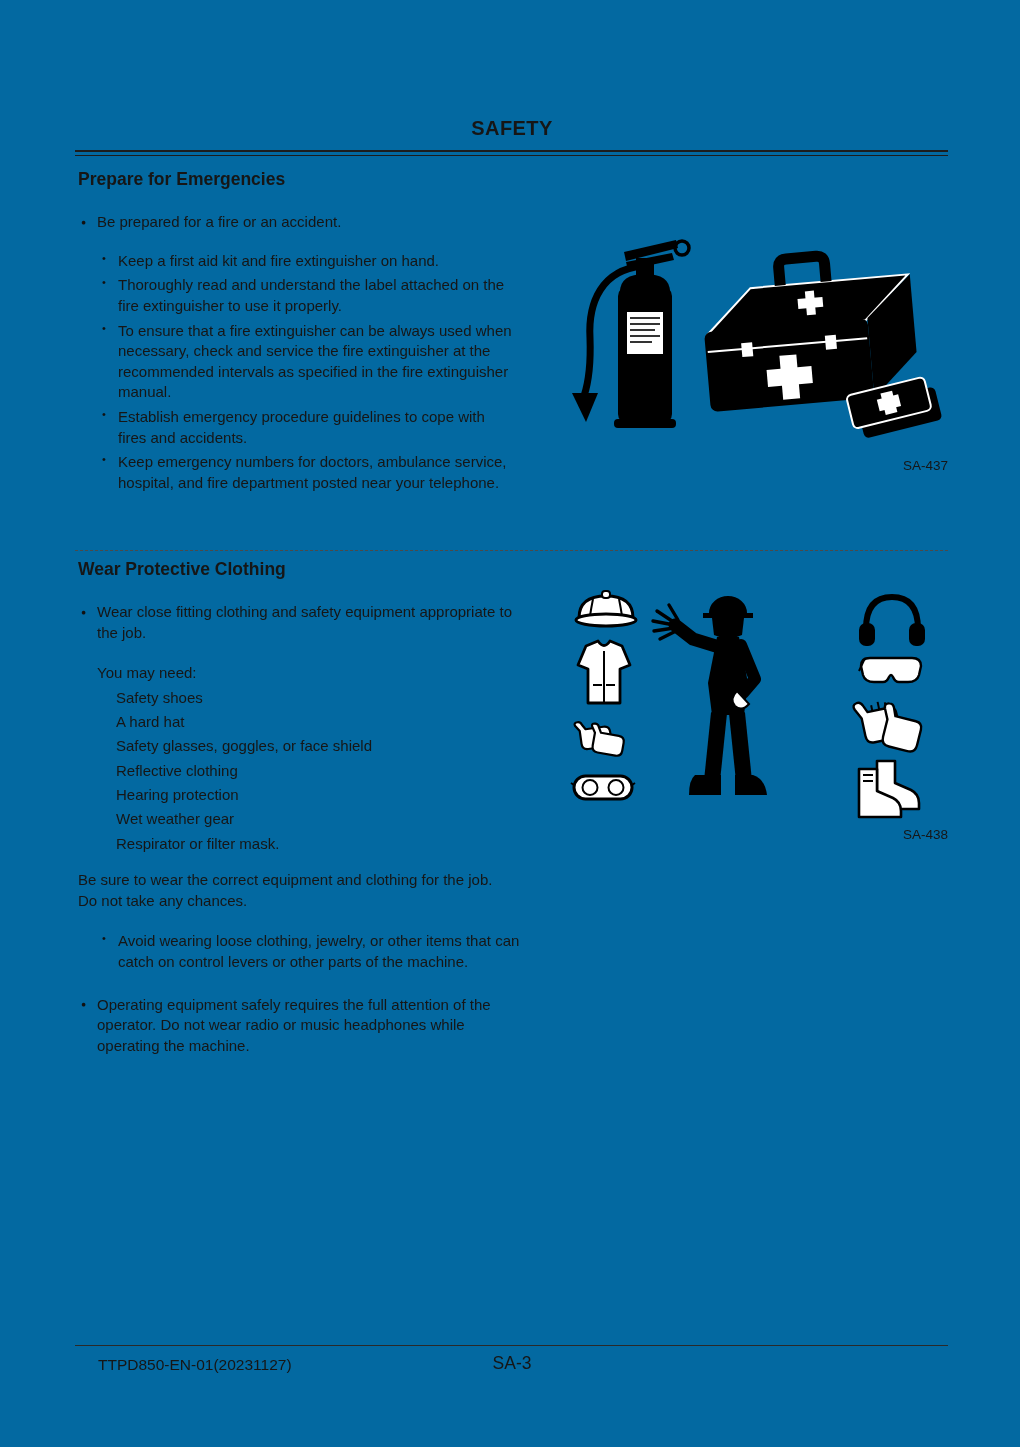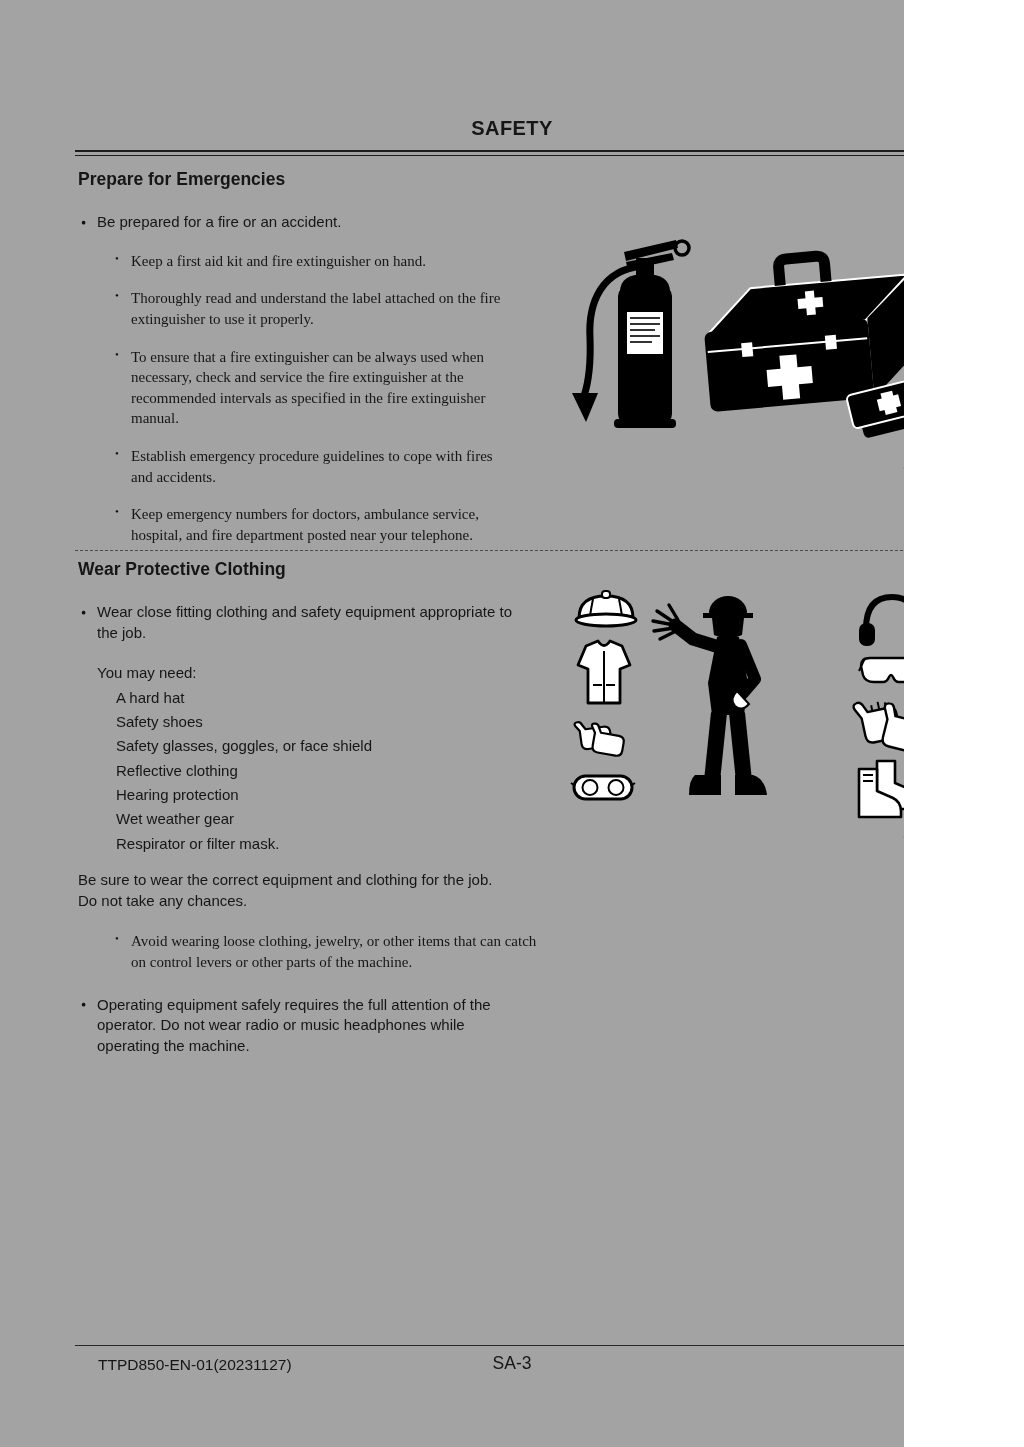--- a/index.html
+++ b/index.html
@@ -4,21 +4,21 @@
 <title>Safety Manual Page</title>
 <style>
   * { box-sizing: border-box; }
   html, body { margin: 0; padding: 0; }
   body {
     width: 1024px; height: 1447px;
     background: #ffffff;
     font-family: "Liberation Sans", "DejaVu Sans", sans-serif;
     color: #161616;
   }
-  .page { position: relative; width: 904px; height: 1447px; background: #a3a3a3; overflow: hidden; }
+  .page { position: relative; width: 1020px; height: 1447px; background: #0369a1; overflow: hidden; }
 
   
   .doc-title {
     position: absolute; top: 117px; left: 0; width: 1024px;
     margin: 0; text-align: center;
     font-size: 20px; font-weight: 700; letter-spacing: 0.4px;
   }
   .double-rule {
     position: absolute; top: 150px; left: 75px; width: 873px; height: 6px;
     border-top: 2.5px solid #1d1d1d; border-bottom: 1.2px solid #1d1d1d;
@@ -34,22 +34,22 @@
   .main-bullets > li {
     position: relative; padding-left: 19px; margin-top: 22px;
     font-size: 15px; line-height: 1.375; max-width: 441px;
   }
   .main-bullets > li::before {
     content: "●"; position: absolute; left: 3px; top: 4.5px; font-size: 8.5px; color: #111;
   }
 
   .sub-bullets { list-style: none; margin: 18px 0 0 0; padding: 0; }
   .sub-bullets > li {
-    position: relative; padding-left: 17px; margin: 17px;
-    font-size: 15px; line-height: 1.375; max-width: 425px; font-family: Liberation Serif, serif;
+    position: relative; padding-left: 17px; margin: 4px;
+    font-size: 15px; line-height: 1.375; max-width: 425px;
   }
   .sub-bullets > li::before {
     content: "•"; position: absolute; left: 1px; top: 0; font-size: 11px; color: #111;
   }
   .standalone-subs { margin: 20px 0 0 19px; }
 
   .need-intro { margin: 20px 0 0 0; font-size: 15px; line-height: 1.375; }
   .need-list { list-style: none; margin: 2px 0 0 0; padding: 0 0 0 19px; }
   .need-list > li { font-size: 15px; line-height: 24.3px; }
 
@@ -147,22 +147,22 @@
 
   <div class="dashed-rule"></div>
 
   <section class="sec sec-2">
     <h2 class="sec-title">Wear Protective Clothing</h2>
     <ul class="main-bullets">
       <li>
         <span>Wear close fitting clothing and safety equipment appropriate to the job.</span>
         <p class="need-intro">You may need:</p>
         <ul class="need-list">
+          <li>Safety shoes</li>
           <li>A hard hat</li>
-          <li>Safety shoes</li>
           <li>Safety glasses, goggles, or face shield</li>
           <li>Reflective clothing</li>
           <li>Hearing protection</li>
           <li>Wet weather gear</li>
           <li>Respirator or filter mask.</li>
         </ul>
       </li>
     </ul>
     <p class="para-plain">Be sure to wear the correct equipment and clothing for the job. Do not take any chances.</p>
     <ul class="sub-bullets standalone-subs">

